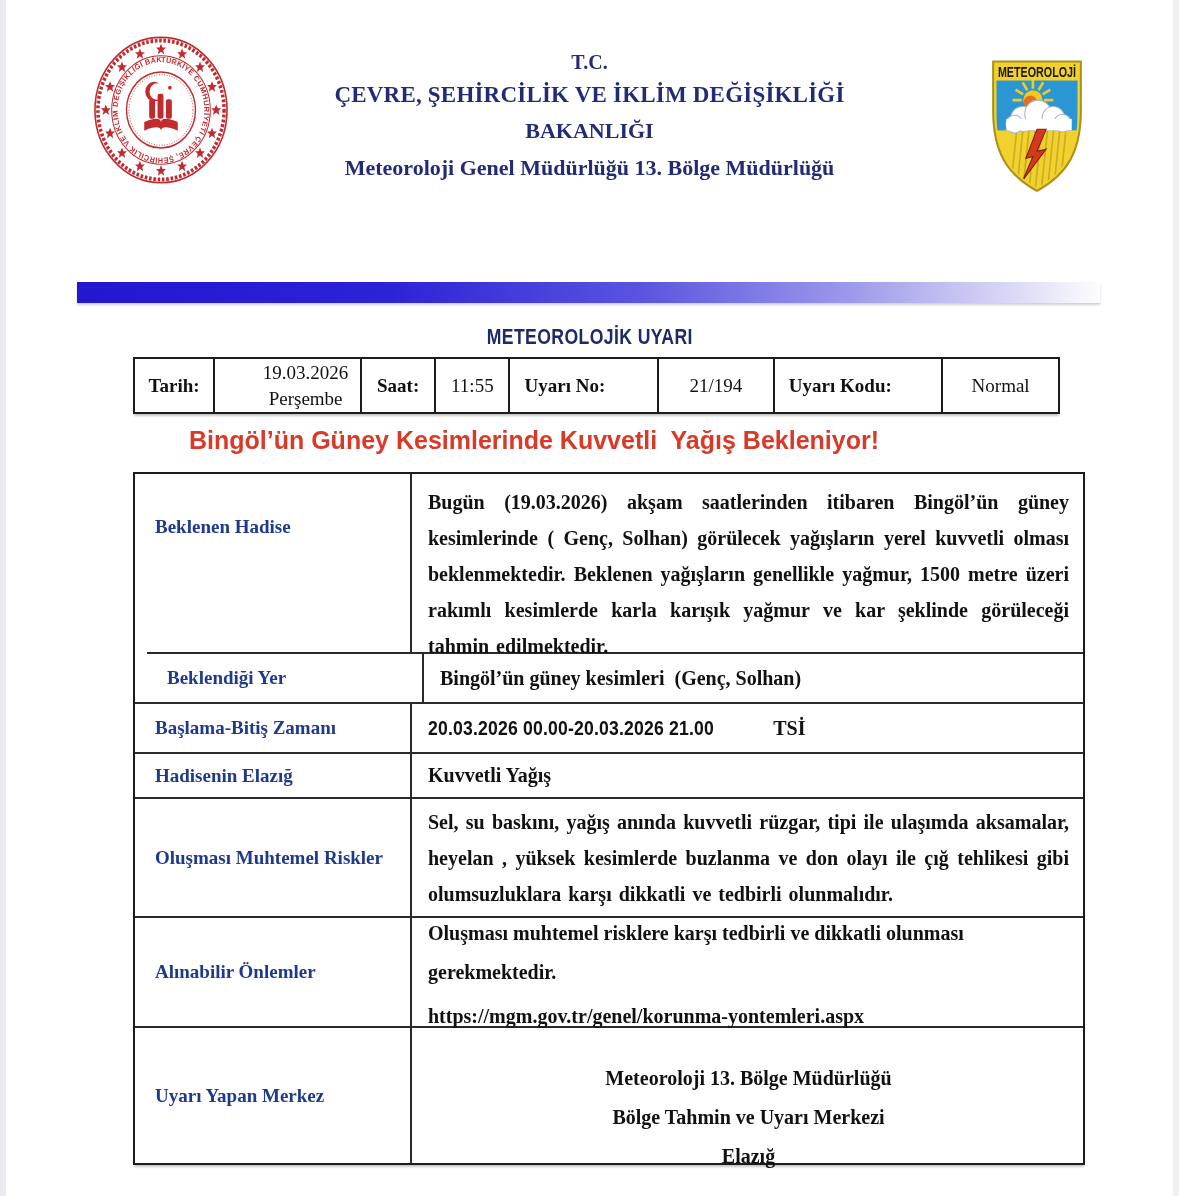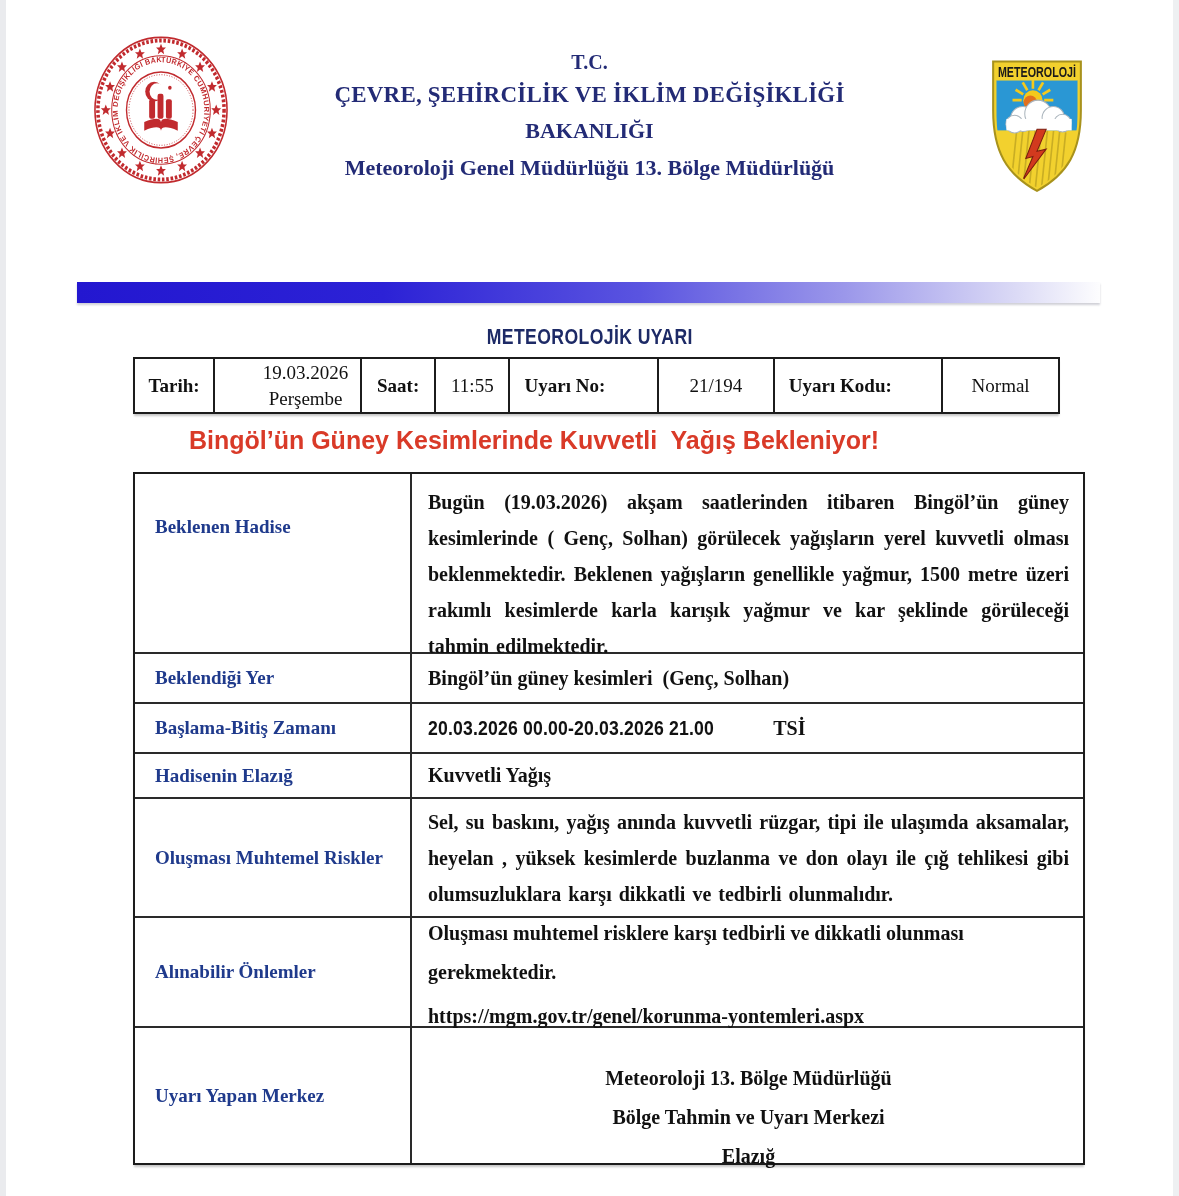--- a/index.html
+++ b/index.html
@@ -58,21 +58,21 @@
     box-shadow:0 3px 2px -1px #c6c6c6;}
   .drow{display:flex;box-sizing:border-box;border-top:2px solid #2a2a2a;}
   .drow:first-child{border-top:none;}
   .dlabel{width:277px;box-sizing:border-box;border-right:2px solid #2a2a2a;
     padding-left:20px;display:flex;align-items:center;
     color:#1f3a8c;font-weight:bold;font-size:19px;}
   .dlabel.top{align-items:flex-start;padding-top:42px;}
   .dvalue{flex:1;box-sizing:border-box;padding:0 14px 0 16px;
     font-weight:bold;font-size:20px;display:flex;flex-direction:column;justify-content:center;}
   .just{text-align:justify;text-align-last:left;line-height:36px;word-spacing:2px;}
-  .r1{height:178px;} .r2{height:50px;} .r3{height:50px;} .r4{height:45px;}
+  .r1{height:178px;} .r2{height:50px;margin-left:12px;} .r3{height:50px;} .r4{height:45px;}
   .r5{height:119px;} .r6{height:110px;} .r7{height:137px;}
   .r1 .dvalue{justify-content:flex-start;padding-top:10px;}
   .pre{white-space:pre-wrap;}
   .cond{font-family:"Liberation Sans","DejaVu Sans",sans-serif;display:inline-block;
     transform:scaleX(.84);transform-origin:left center;font-size:21px;letter-spacing:.2px;}
   .r6 .p1{max-width:620px;line-height:39px;}
   .r6 .url{margin-top:9px;line-height:30px;}
   .r6 .url a{color:inherit;text-decoration:none;}
   .r7 .dvalue{text-align:center;line-height:39px;margin-top:44px;}
 </style>

